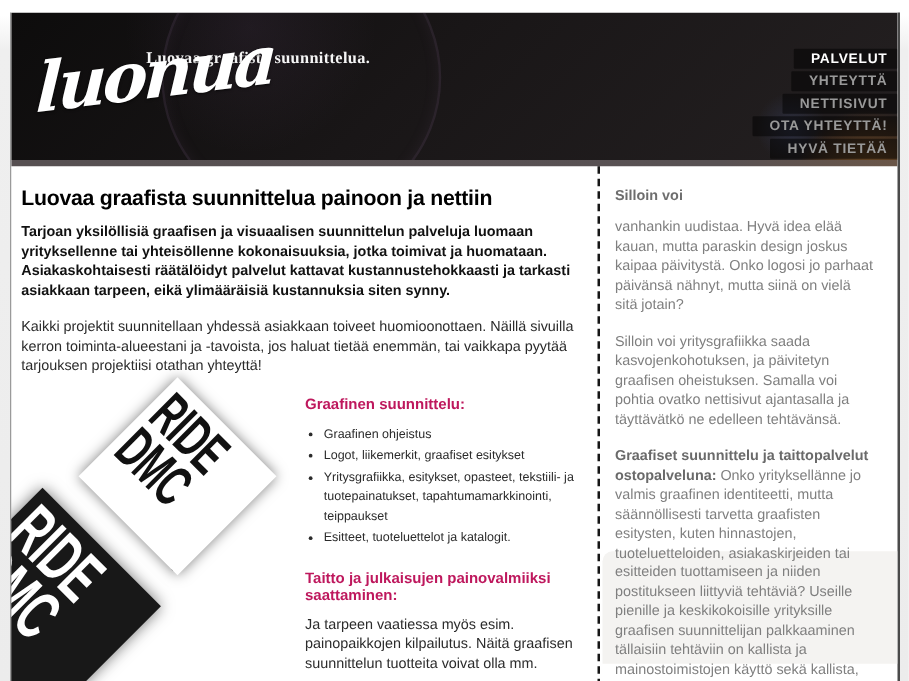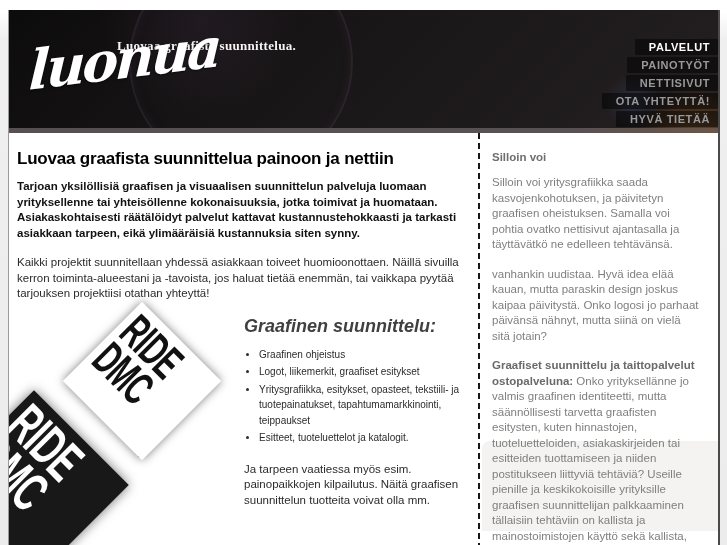--- a/index.html
+++ b/index.html
@@ -52,21 +52,21 @@
   }
   .nav a.active{color:#ffffff;}
   .strip{height:5px;background:linear-gradient(90deg,#575052 0%,#585153 80%,#6a5648 100%);}
   
   .content{position:relative;height:506px;display:flex;}
   .main{width:469px;box-sizing:border-box;padding:10px 10px 0 8px;position:relative;}
   h1{font-size:17px;margin:6px 0 10px 0;color:#000;letter-spacing:-.2px;}
   .main p{font-size:11.5px;line-height:15.5px;color:#2b2b2b;margin:0 0 14px 0;}
   p.lead{font-weight:bold;color:#111;}
   .cols{margin-left:227px;}
-  .sec-h{font-size:18px;font-weight:bold;color:#404040;margin:4px 0 10px 0;font-style:italic;}
+  .sec-h{font-size:12px;font-weight:bold;color:#be185d;margin:4px 0 10px 0;}
   .cols p{margin:0 0 12px 0;}
   ul{margin:0 0 16px 0;padding-left:15px;}
   li{font-size:10px;line-height:15.5px;color:#2b2b2b;margin-bottom:2px;}
   
   .diamond{position:absolute;transform:rotate(45deg);}
   .diamond .face{position:relative;width:100%;height:100%;overflow:hidden;}
   .d-white{left:77px;top:192px;width:112px;height:112px;background:#ffffff;
     box-shadow:0 0 10px rgba(0,0,0,.5);z-index:2;}
   .d-black{left:-42px;top:285px;width:134px;height:134px;background:#181818;
     box-shadow:0 0 12px rgba(0,0,0,.55);z-index:3;}
@@ -90,21 +90,21 @@
 <body>
 
 <div class="page">
 
   <div class="header">
     <div class="flare-ring"></div>
     <div class="tagline">Luovaa graafista suunnittelua.</div>
     <div class="logo-script">luonua</div>
     <div class="nav">
       <a href="#" class="active">PALVELUT</a>
-      <a href="#">PAINOTYÖT</a>
+      <a href="#">YHTEYTTÄ</a>
       <a href="#">NETTISIVUT</a>
       <a href="#">OTA YHTEYTTÄ!</a>
       <a href="#">HYVÄ TIETÄÄ</a>
     </div>
   </div>
 
   <div class="strip"></div>
 
   <div class="content">
 
@@ -115,20 +115,21 @@
 
       <div class="cols">
         <div class="sec-h">Graafinen suunnittelu:</div>
         <ul>
           <li>Graafinen ohjeistus</li>
           <li>Logot, liikemerkit, graafiset esitykset</li>
           <li>Yritysgrafiikka, esitykset, opasteet, tekstiili- ja tuotepainatukset, tapahtumamarkkinointi, teippaukset</li>
           <li>Esitteet, tuoteluettelot ja katalogit.</li>
         </ul>
 
+        <div class="sec-h">Taitto ja julkaisujen painovalmiiksi saattaminen:</div>
         <p>Ja tarpeen vaatiessa myös esim. painopaikkojen kilpailutus. Näitä graafisen suunnittelun tuotteita voivat olla mm.</p>
 
       </div>
 
       <div class="diamond d-white">
         <div class="face">
           <div class="d-big">
             <div>RIDE</div>
             <div>DMC</div>
           </div>
@@ -143,19 +144,19 @@
             <div>DMC</div>
           </div>
 
         </div>
       </div>
     </div>
 
     <div class="sidebar">
       <div class="shade"></div>
       <div class="sb-h">Silloin voi</div>
+      <p>vanhankin uudistaa. Hyvä idea elää kauan, mutta paraskin design joskus kaipaa päivitystä. Onko logosi jo parhaat päivänsä nähnyt, mutta siinä on vielä sitä jotain?</p>
       <p>Silloin voi yritysgrafiikka saada kasvojenkohotuksen, ja päivitetyn graafisen oheistuksen. Samalla voi pohtia ovatko nettisivut ajantasalla ja täyttävätkö ne edelleen tehtävänsä.</p>
-      <p>vanhankin uudistaa. Hyvä idea elää kauan, mutta paraskin design joskus kaipaa päivitystä. Onko logosi jo parhaat päivänsä nähnyt, mutta siinä on vielä sitä jotain?</p>
       <p><b>Graafiset suunnittelu ja taittopalvelut ostopalveluna:</b><span> Onko yrityksellänne jo valmis graafinen identiteetti, mutta säännöllisesti tarvetta graafisten esitysten, kuten hinnastojen, tuoteluetteloiden, asiakaskirjeiden tai esitteiden tuottamiseen ja niiden postitukseen liittyviä tehtäviä? Useille pienille ja keskikokoisille yrityksille graafisen suunnittelijan palkkaaminen tällaisiin tehtäviin on kallista ja mainostoimistojen käyttö sekä kallista, että kankeaa.</span></p>
     </div>
 
   </div>
 </div>
 
 </body></html>

